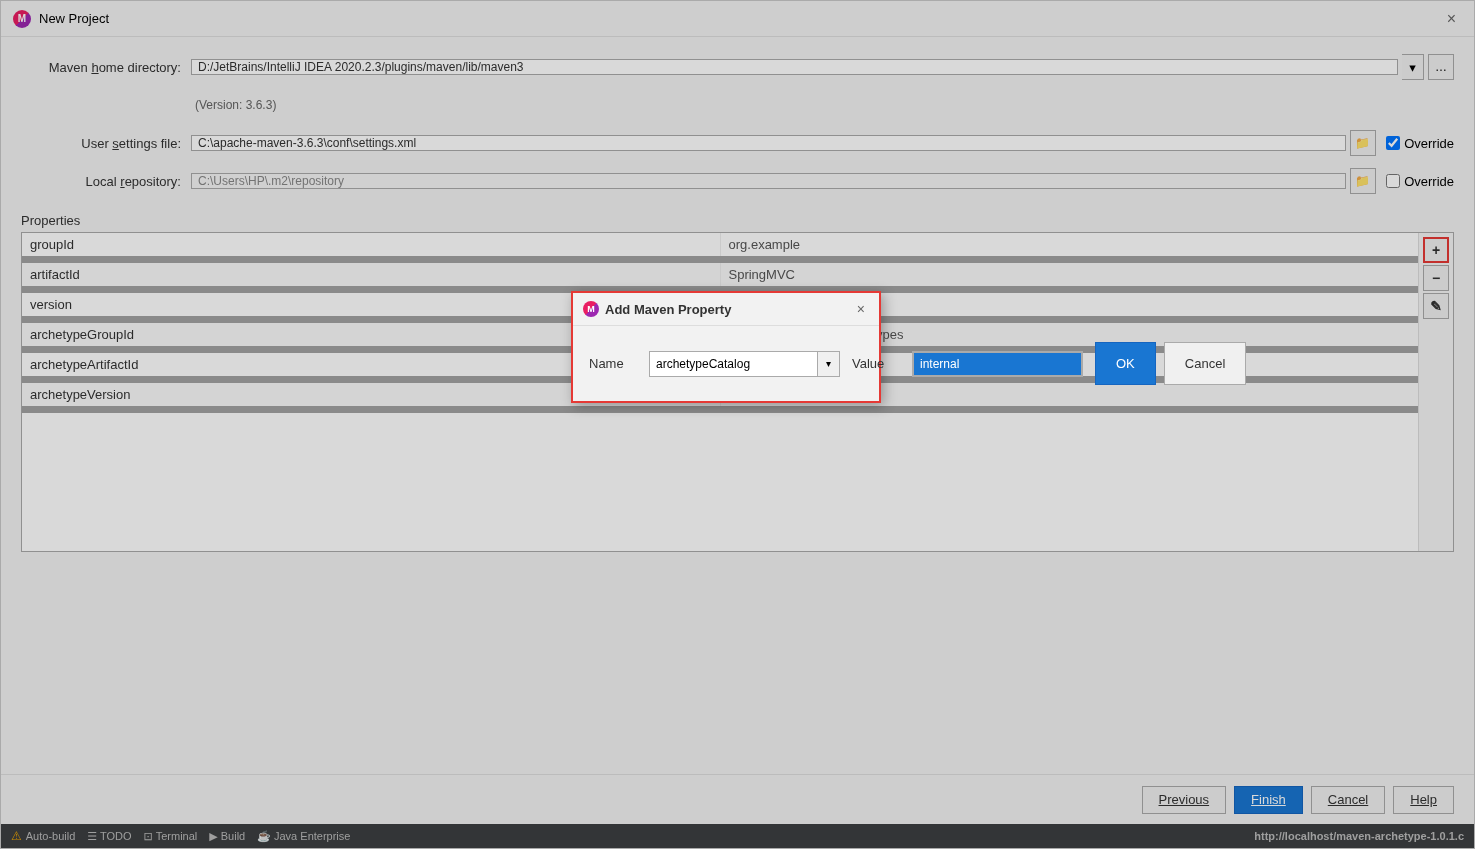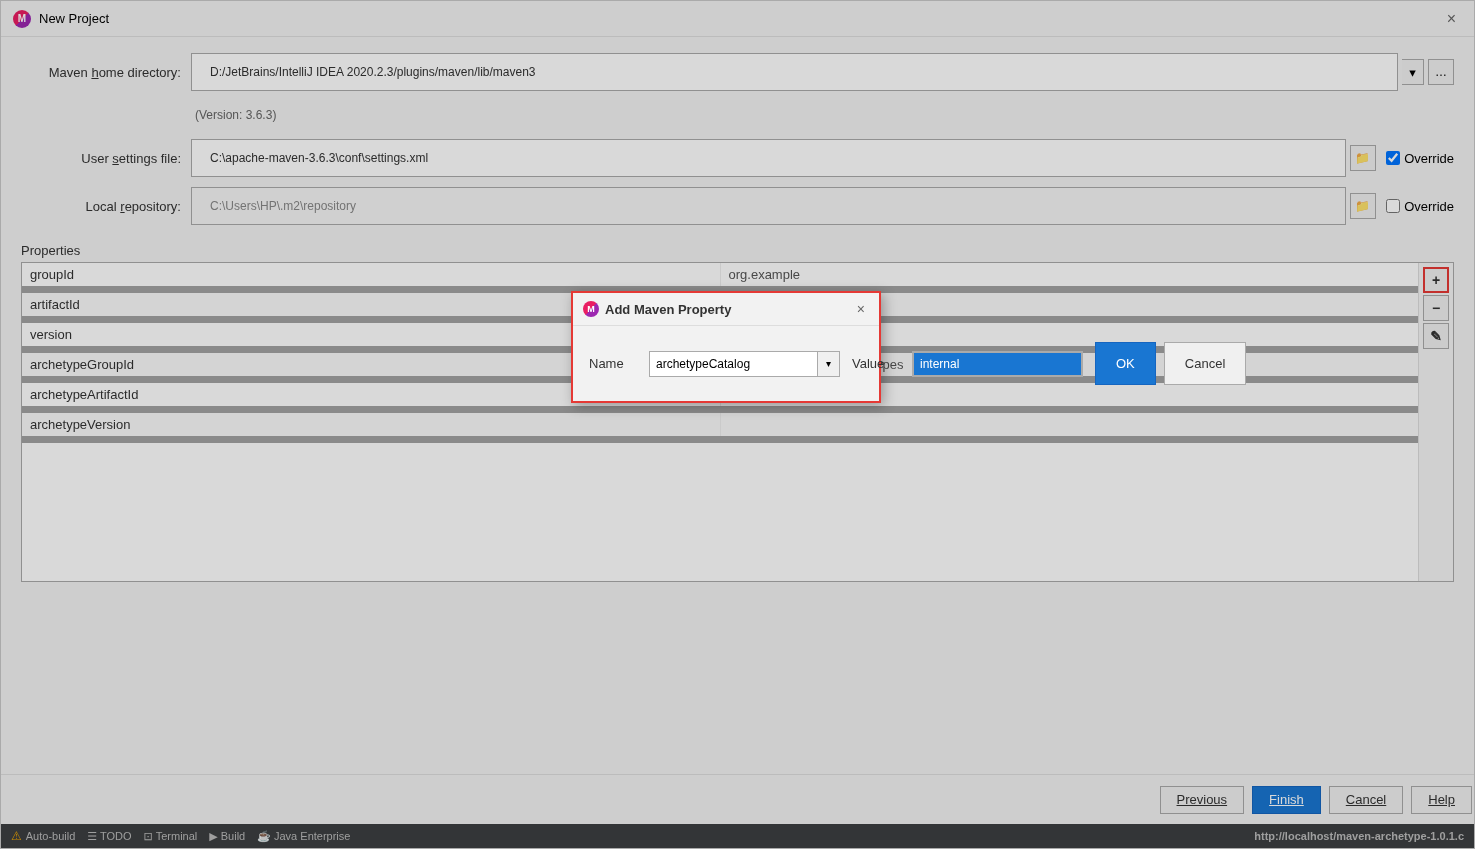--- a/index.html
+++ b/index.html
@@ -74,24 +74,24 @@
       text-decoration: underline;
     }
     .form-input-container {
       flex: 1;
       display: flex;
       align-items: center;
       gap: 4px;
     }
     .form-input {
       flex: 1;
-      height: 38px;
+      height: 16px;
       border: 1px solid #aaa;
       background: #fff;
-      padding: 2px 18px;
+      padding: 2px 6px;
       font-size: 12px;
       color: #333;
     }
     .form-input-gray {
       background: #f5f5f5;
       color: #888;
     }
     .btn-small {
       width: 26px;
       height: 26px;
@@ -197,21 +197,21 @@
 
     
     .bottom-bar {
       height: 50px;
       background: #f2f2f2;
       border-top: 1px solid #ddd;
       display: flex;
       align-items: center;
       justify-content: flex-end;
       gap: 8px;
-      padding: 0 2px;
+      padding: 0 20px;
     }
     .btn-bottom {
       height: 28px;
       padding: 0 16px;
       border: 1px solid #aaa;
       background: #f0f0f0;
       cursor: pointer;
       font-size: 13px;
       color: #333;
     }

